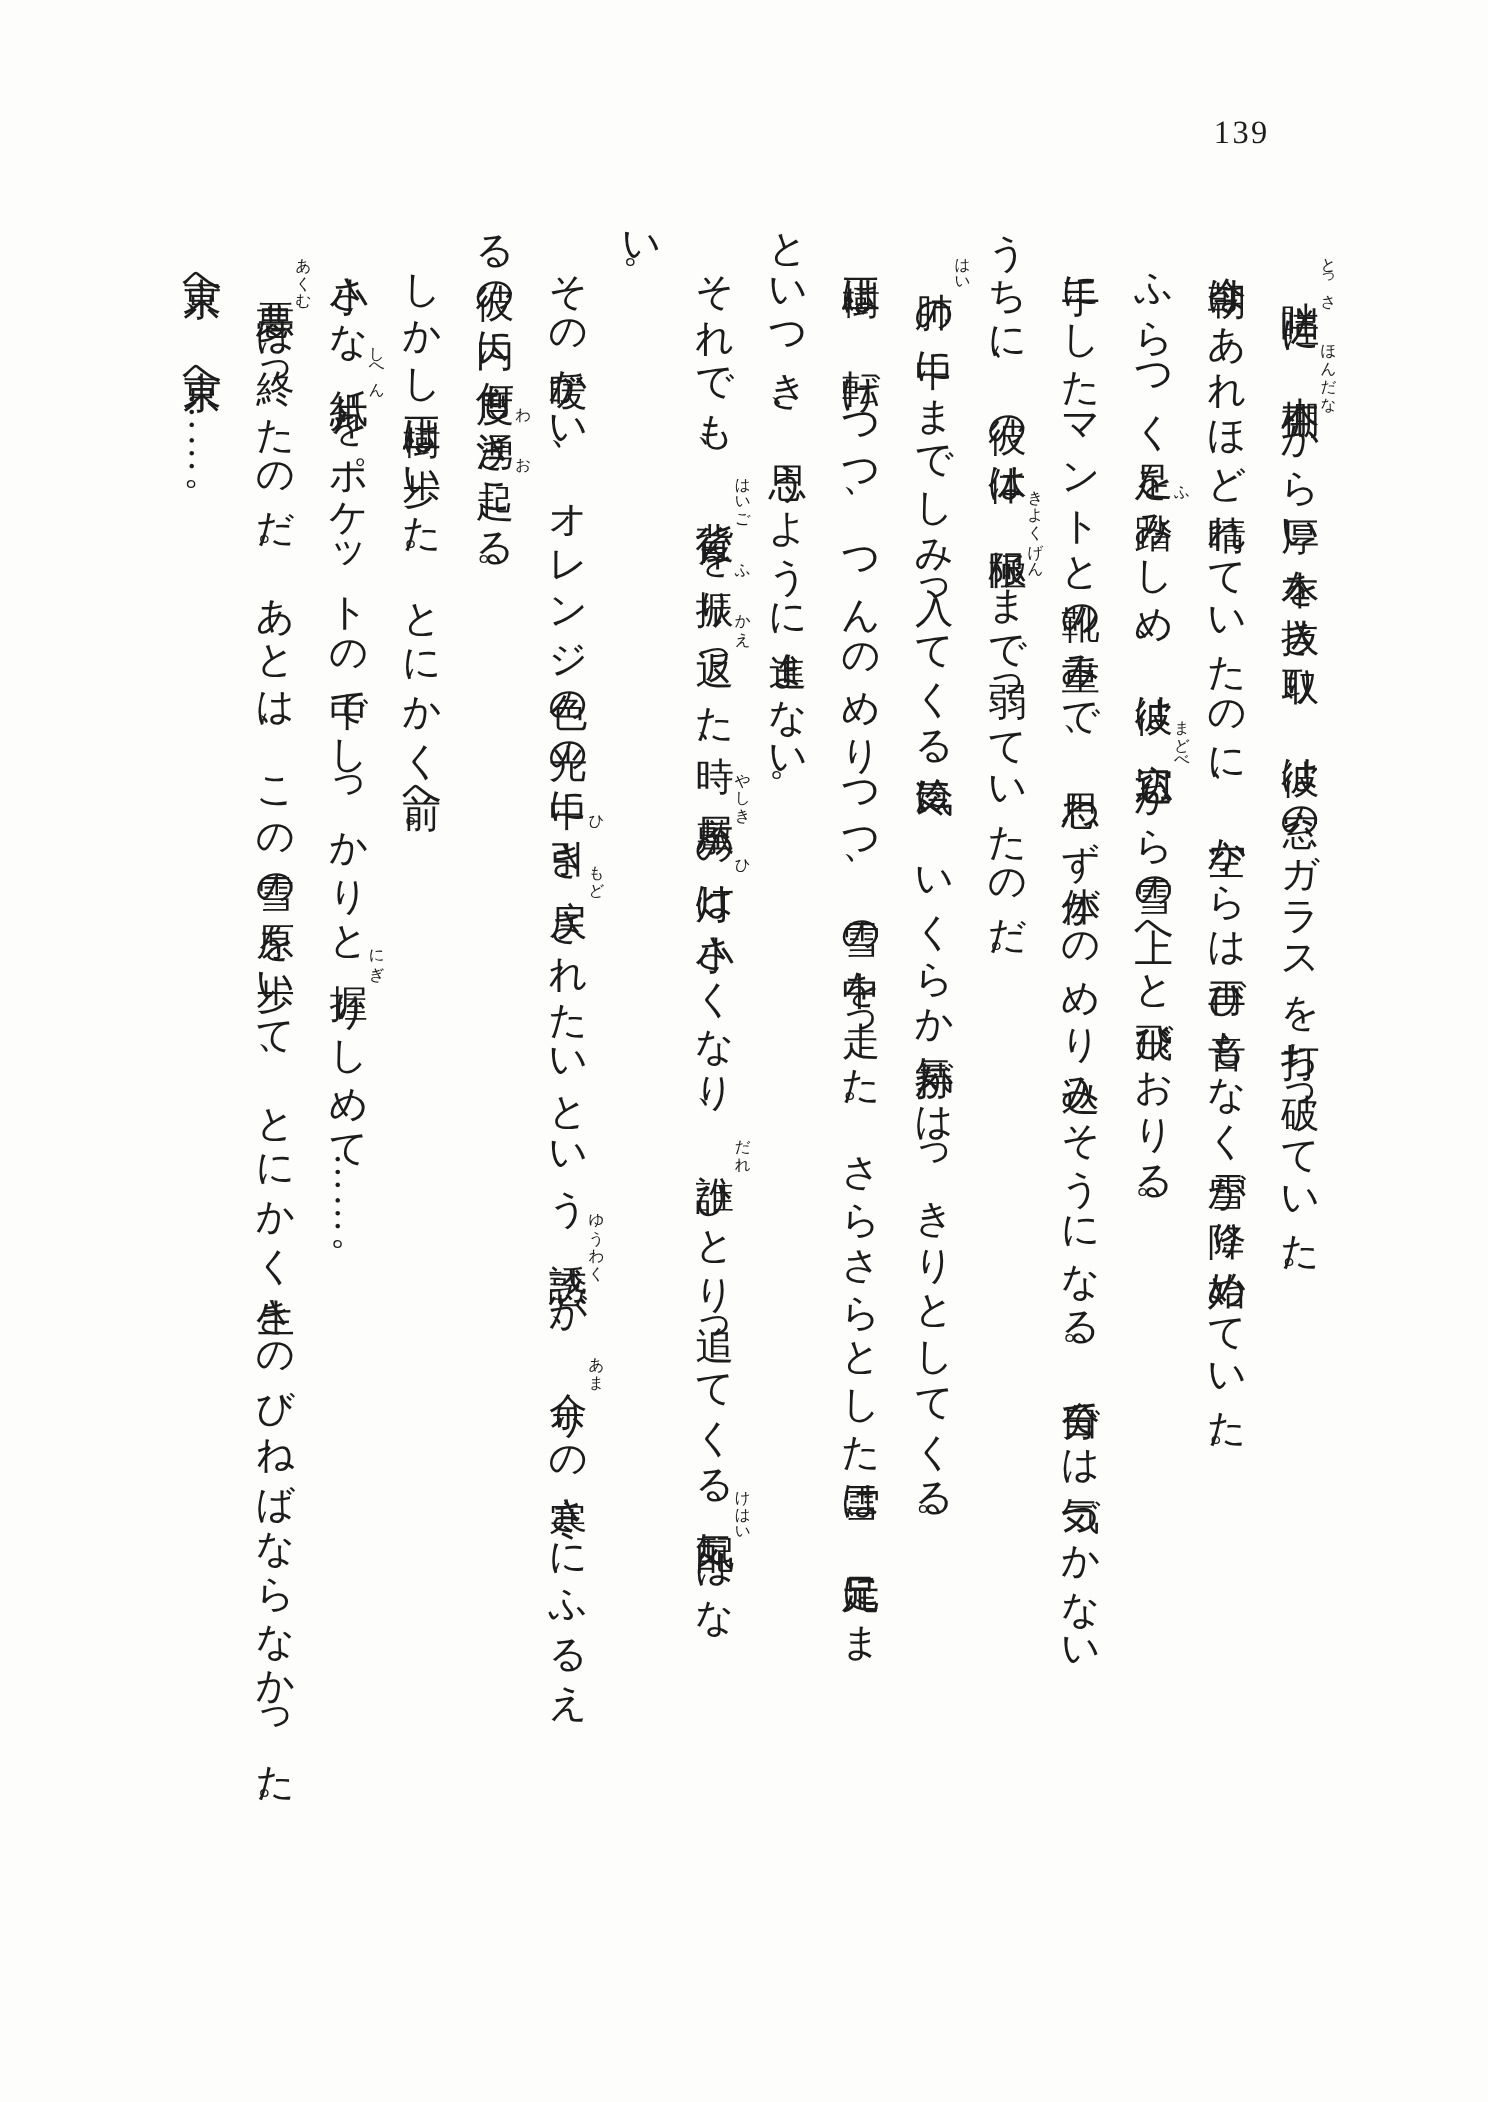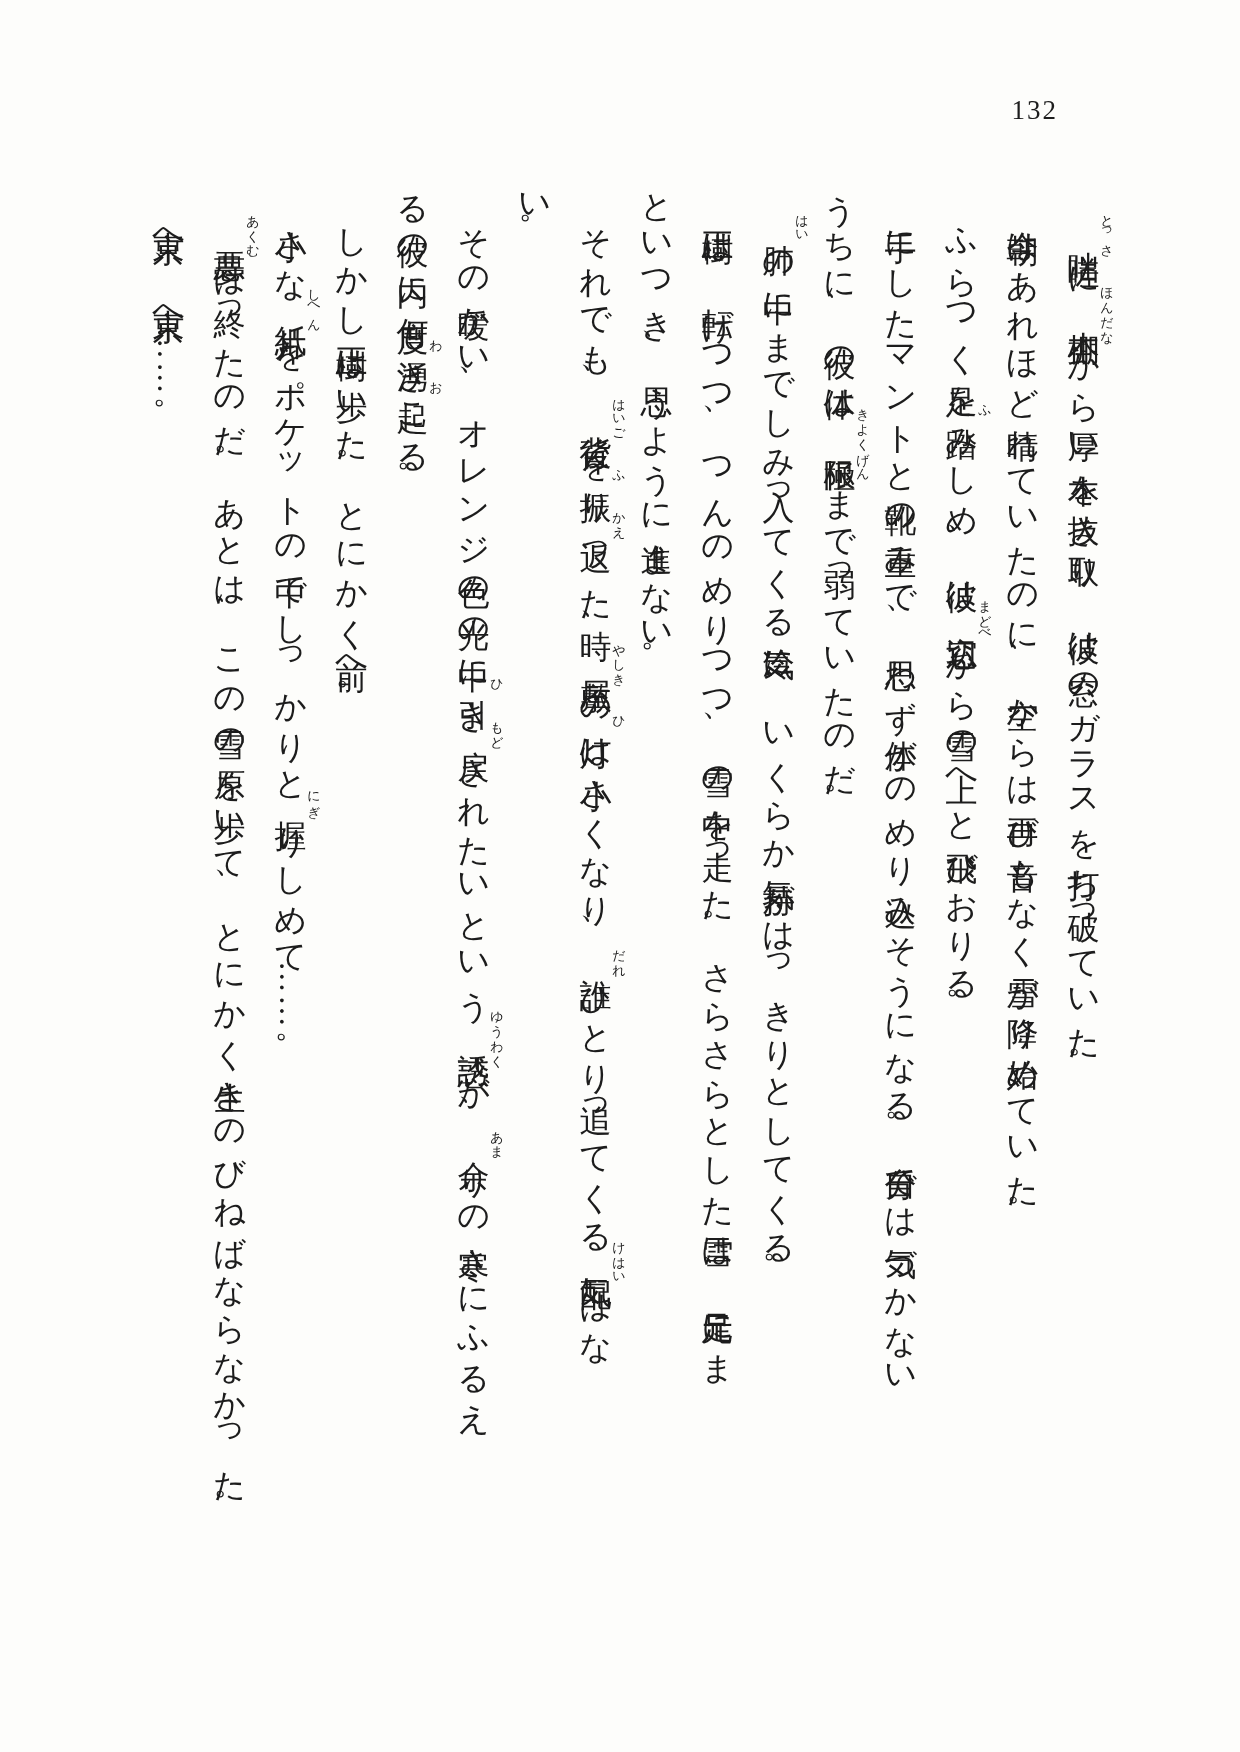--- a/index.html
+++ b/index.html
@@ -49,21 +49,21 @@
     font-size: 13px;
     letter-spacing: 0;
     font-family: inherit;
     color: #1c1c1c;
   }
 </style>
 </head>
 <body>
 
 <div class="page">
-  <div class="page-number">132</div>
+  <div class="page-number">139</div>
   <div class="text-block">
       <div class="tline indent"><ruby>咄嗟<rt>とっさ</rt></ruby>に<ruby>本棚<rt>ほんだな</rt></ruby>から厚い本を抜き取り、彼は窓のガラスを打ち破っていた。</div>
       <div class="tline indent">今朝はあれほど晴れていたのに、空からは再び音もなく雪が降り始めていた。</div>
       <div class="tline indent">ふらつく足を<ruby>踏<rt>ふ</rt></ruby>みしめ、彼は<ruby>窓辺<rt>まどべ</rt></ruby>から雪の上へと飛びおりる。</div>
       <div class="tline indent">手にしたマントと靴の重みで、思わず体がのめり込みそうになる。自分では気づかない</div>
       <div class="tline">うちに、彼の体は<ruby>極限<rt>きよくげん</rt></ruby>まで弱っていたのだ。</div>
       <div class="tline indent"><ruby>肺<rt>はい</rt></ruby>の中にまでしみ入ってくる冷気に、いくらか気持がはっきりとしてくる。</div>
       <div class="tline indent">正樹は、転げつつ、つんのめりつつ、雪の中を走った。さらさらとした雪は、足元にま</div>
       <div class="tline">といつき、思うように進まない。</div>
       <div class="tline indent">それでも、<ruby>背後<rt>はいご</rt></ruby>を<ruby>振<rt>ふ</rt></ruby>り<ruby>返<rt>かえ</rt></ruby>った時、<ruby>屋敷<rt>やしき</rt></ruby>の<ruby>灯<rt>ひ</rt></ruby>は小さくなり、<ruby>誰<rt>だれ</rt></ruby>ひとり追ってくる<ruby>気配<rt>けはい</rt></ruby>はな</div>

